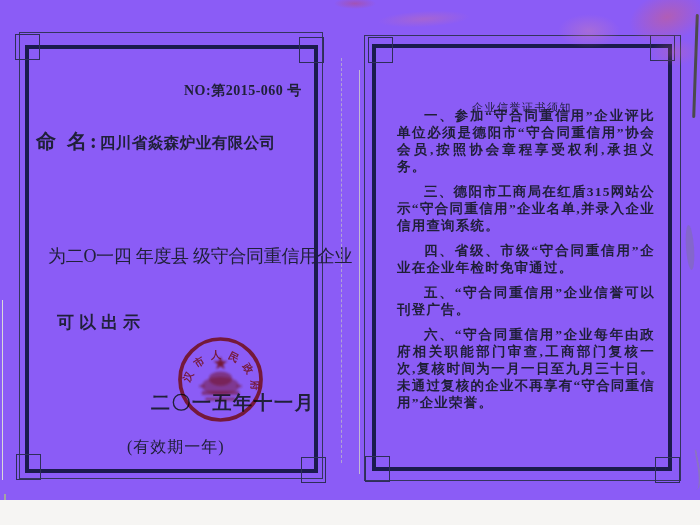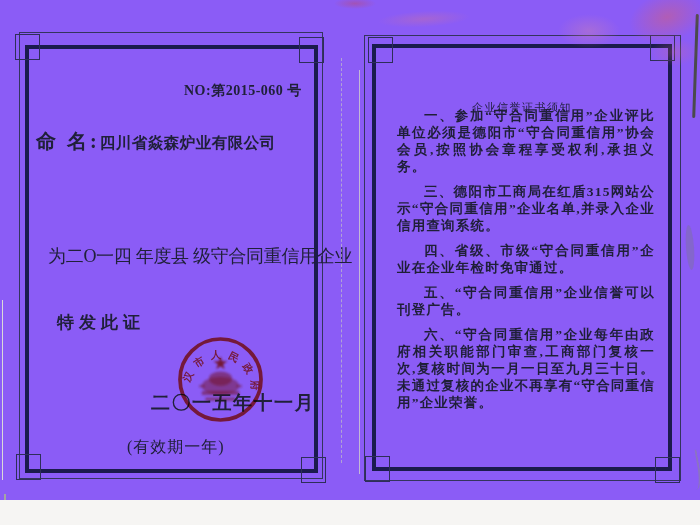--- a/index.html
+++ b/index.html
@@ -85,21 +85,21 @@
     <div class="corner" style="left:301px;top:457px;"></div>
 
     <div class="txt serial">NO:第2015-060 号</div>
 
     <div class="txt name-line">
       <span class="name-label">命 名:</span><span class="company">四川省焱森炉业有限公司</span>
     </div>
 
     <div class="txt award">为二O一四 年度县 级守合同重信用企业</div>
 
-    <div class="txt issue">特发此证</div>
+    <div class="txt issue">可以出示</div>
 
     <div class="txt cert-date">二〇一五年十一月</div>
 
     <div class="txt validity">(有效期一年)</div>
 
     <svg class="seal" viewBox="0 0 100 100" aria-hidden="true">
       <defs>
         <filter id="sb" x="-20%" y="-20%" width="140%" height="140%">
           <feGaussianBlur stdDeviation="1.1"></feGaussianBlur>
         </filter>

